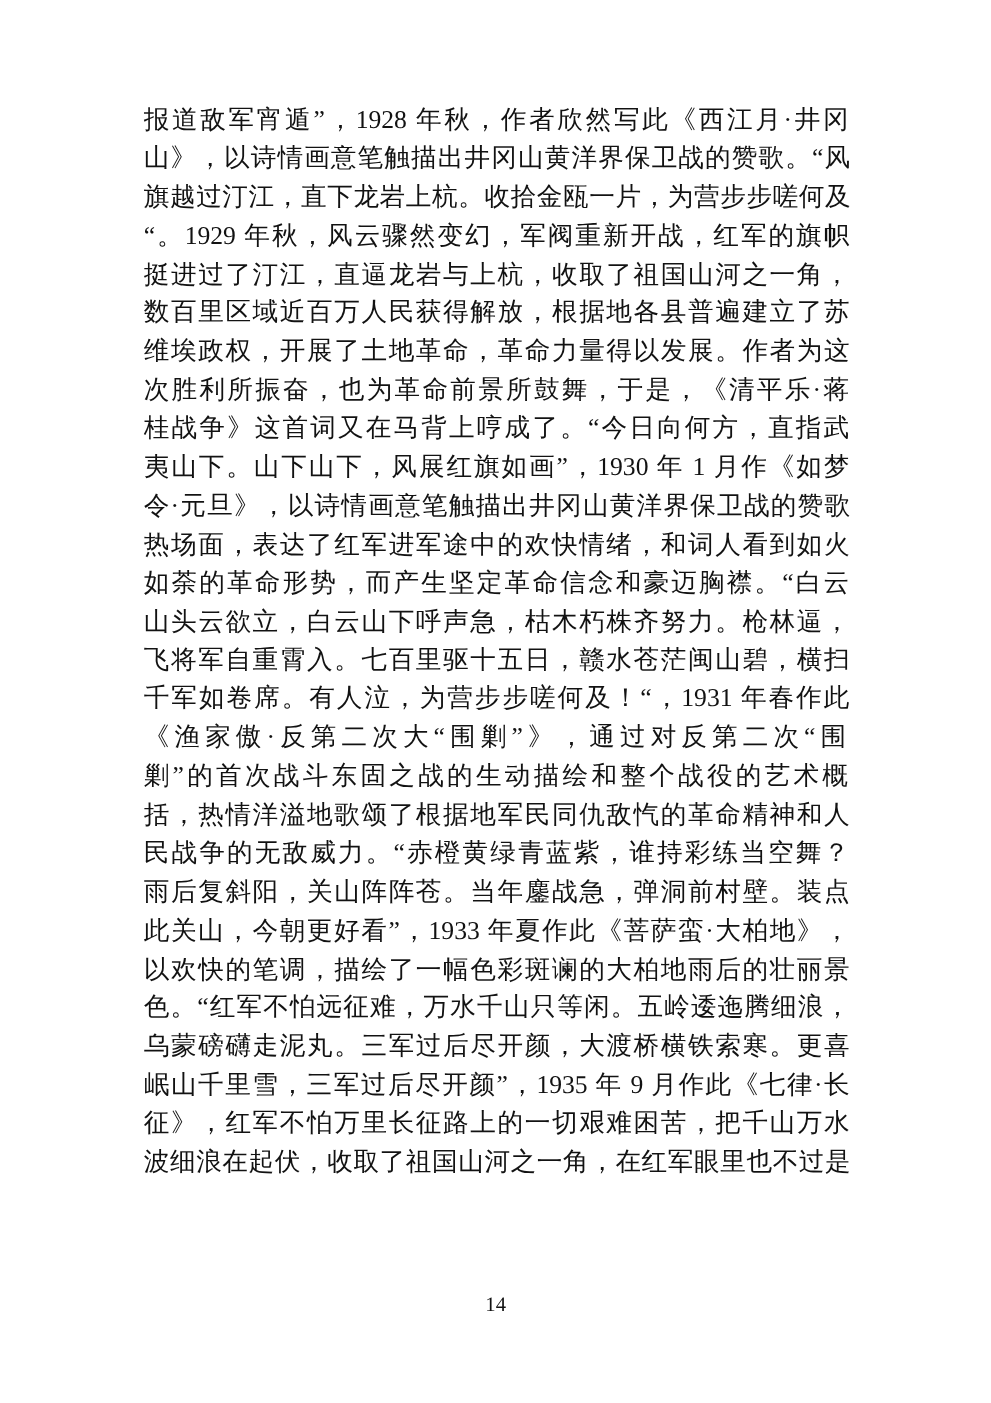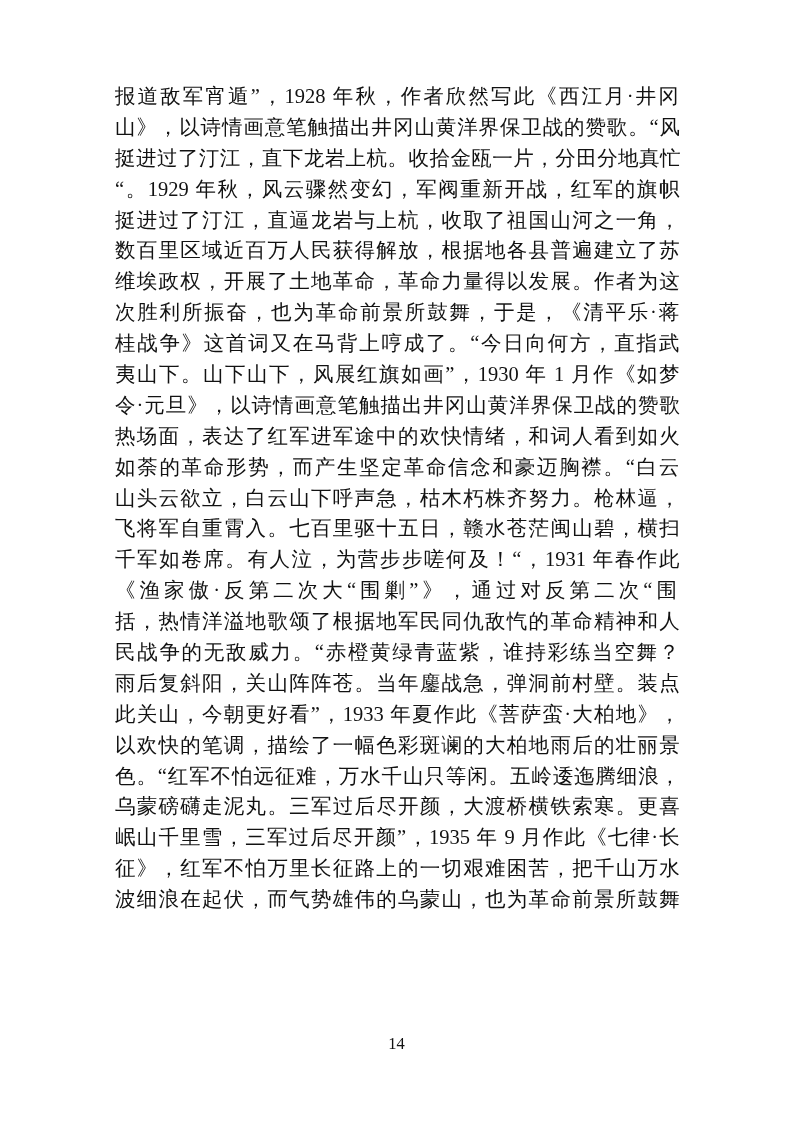--- a/index.html
+++ b/index.html
@@ -50,40 +50,41 @@
     color: #121212;
   }
 </style>
 </head>
 <body>
 
 <div class="page">
   <div class="body-text">
       <div class="text-line">报道敌军宵遁”，1928 年秋，作者欣然写此《西江月·井冈</div>
       <div class="text-line">山》，以诗情画意笔触描出井冈山黄洋界保卫战的赞歌。“风</div>
-      <div class="text-line">挺进过了汀江，直下龙岩上杭。收拾金瓯一片，分田分地真忙</div>
+      <div class="text-line">旗越过汀江，直下龙岩上杭。收拾金瓯一片，为营步步嗟何及</div>
       <div class="text-line">“。1929 年秋，风云骤然变幻，军阀重新开战，红军的旗帜</div>
       <div class="text-line">挺进过了汀江，直逼龙岩与上杭，收取了祖国山河之一角，</div>
       <div class="text-line">数百里区域近百万人民获得解放，根据地各县普遍建立了苏</div>
       <div class="text-line">维埃政权，开展了土地革命，革命力量得以发展。作者为这</div>
       <div class="text-line">次胜利所振奋，也为革命前景所鼓舞，于是，《清平乐·蒋</div>
       <div class="text-line">桂战争》这首词又在马背上哼成了。“今日向何方，直指武</div>
       <div class="text-line">夷山下。山下山下，风展红旗如画”，1930 年 1 月作《如梦</div>
       <div class="text-line">令·元旦》，以诗情画意笔触描出井冈山黄洋界保卫战的赞歌</div>
       <div class="text-line">热场面，表达了红军进军途中的欢快情绪，和词人看到如火</div>
       <div class="text-line">如荼的革命形势，而产生坚定革命信念和豪迈胸襟。“白云</div>
       <div class="text-line">山头云欲立，白云山下呼声急，枯木朽株齐努力。枪林逼，</div>
       <div class="text-line">飞将军自重霄入。七百里驱十五日，赣水苍茫闽山碧，横扫</div>
       <div class="text-line">千军如卷席。有人泣，为营步步嗟何及！“，1931 年春作此</div>
       <div class="text-line">《渔家傲·反第二次大“围剿”》，通过对反第二次“围</div>
+      <div class="text-line">剿”的首次战斗东固之战的生动描绘和整个战役的艺术概</div>
       <div class="text-line">括，热情洋溢地歌颂了根据地军民同仇敌忾的革命精神和人</div>
       <div class="text-line">民战争的无敌威力。“赤橙黄绿青蓝紫，谁持彩练当空舞？</div>
       <div class="text-line">雨后复斜阳，关山阵阵苍。当年鏖战急，弹洞前村壁。装点</div>
       <div class="text-line">此关山，今朝更好看”，1933 年夏作此《菩萨蛮·大柏地》，</div>
       <div class="text-line">以欢快的笔调，描绘了一幅色彩斑谰的大柏地雨后的壮丽景</div>
       <div class="text-line">色。“红军不怕远征难，万水千山只等闲。五岭逶迤腾细浪，</div>
       <div class="text-line">乌蒙磅礴走泥丸。三军过后尽开颜，大渡桥横铁索寒。更喜</div>
       <div class="text-line">岷山千里雪，三军过后尽开颜”，1935 年 9 月作此《七律·长</div>
       <div class="text-line">征》，红军不怕万里长征路上的一切艰难困苦，把千山万水</div>
-      <div class="text-line">波细浪在起伏，而气势雄伟的乌蒙山，也为革命前景所鼓舞</div>
+      <div class="text-line">波细浪在起伏，收取了祖国山河之一角，在红军眼里也不过是</div>
     </div>
   <div class="page-number">14</div>
 </div>
 
 </body></html>

